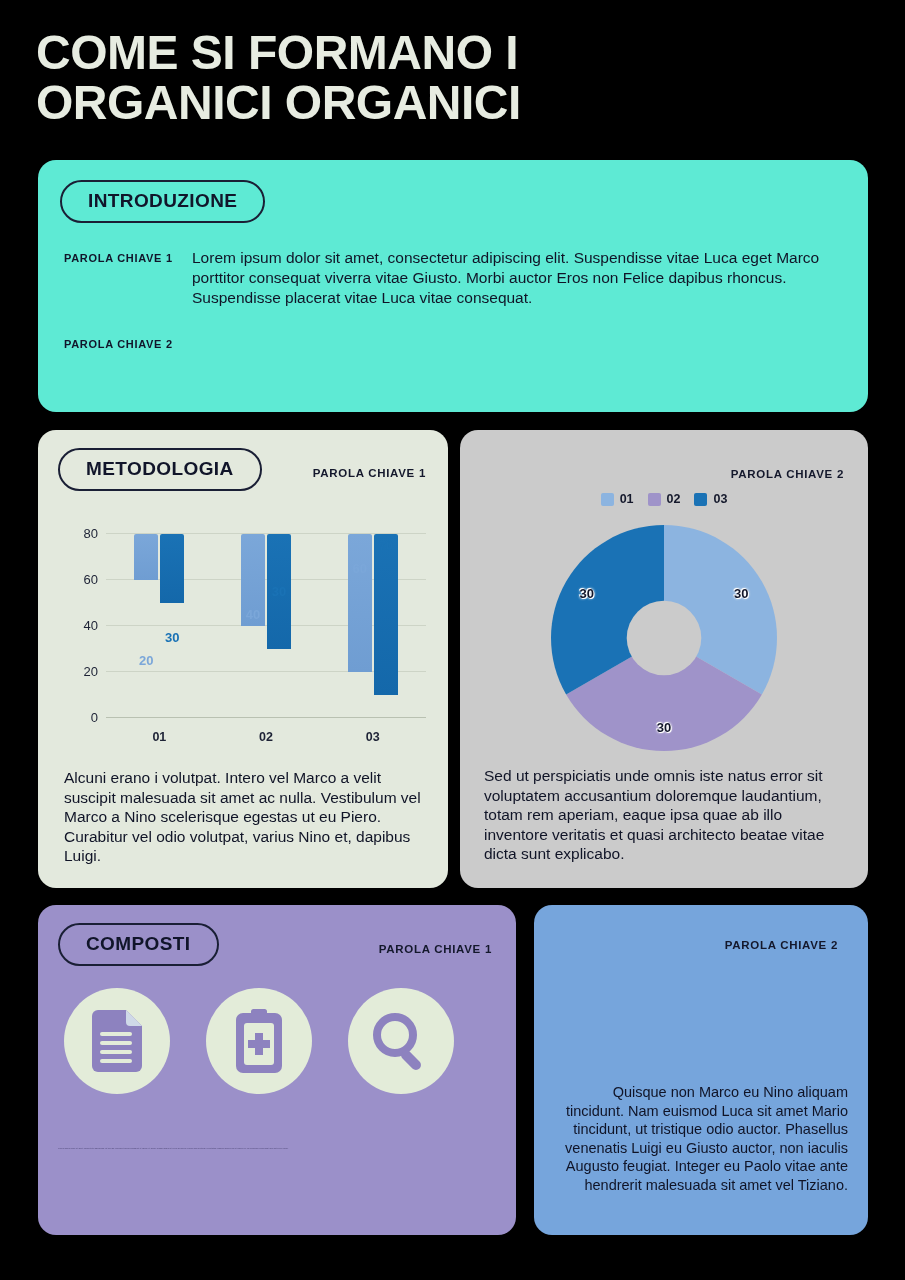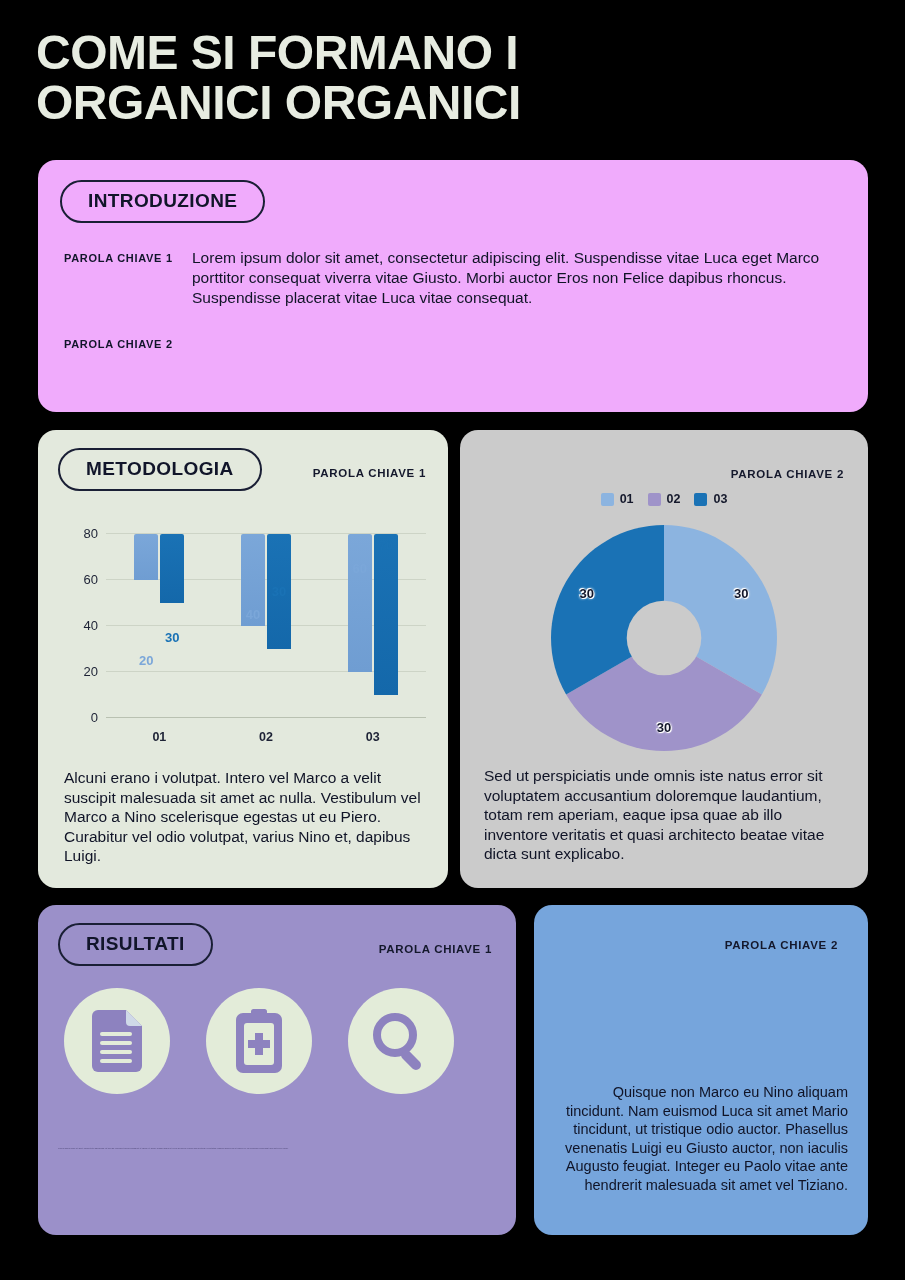--- a/index.html
+++ b/index.html
@@ -66,21 +66,21 @@
     color: #14182c;
     font-size: 11.5px;
     font-weight: 700;
     letter-spacing: 0.7px;
   }
 
   
   #intro-card {
     left: 38px; top: 160px;
     width: 830px; height: 252px;
-    background: #f0abfc;
+    background: #5eead4;
   }
   #intro-card .pill-wrap { position: absolute; left: 22px; top: 20px; }
   .intro-rows { position: absolute; left: 26px; top: 88px; width: 790px; }
   .intro-row { display: flex; margin-bottom: 26px; }
   .intro-key {
     width: 128px;
     flex: 0 0 128px;
     color: #11152a;
     font-size: 11px;
     font-weight: 700;
@@ -403,21 +403,21 @@
         <div class="donut-hole-label" style="left: 190.202px; top: 68.4275px;">30</div>
         <div class="donut-hole-label" style="left: 113px; top: 202.145px;">30</div>
         <div class="donut-hole-label" style="left: 35.7982px; top: 68.4275px;">30</div>
       </div>
     <div class="card-paragraph">Sed ut perspiciatis unde omnis iste natus error sit voluptatem accusantium doloremque laudantium, totam rem aperiam, eaque ipsa quae ab illo inventore veritatis et quasi architecto beatae vitae dicta sunt explicabo.</div>
   </div>
 
   <div class="card" id="risultati-card">
     <div class="pill-wrap">
       <div class="pill">
-        <span class="pill-label">RISULTATI</span>
+        <span class="pill-label">COMPOSTI</span>
       </div>
     </div>
     <div class="keyword-tag">PAROLA CHIAVE 1</div>
 
     <div class="icon-row">
       <div class="icon-circle">
         <svg width="58" height="62" viewBox="0 0 58 62" aria-hidden="true">
           <path d="M4 6a6 6 0 0 1 6-6h28l16 16v40a6 6 0 0 1-6 6H10a6 6 0 0 1-6-6z" fill="#8d82bf"></path>
           <path d="M38 0l16 16H42a4 4 0 0 1-4-4z" fill="#cfd9e8"></path>
           <rect x="12" y="22" width="32" height="4" rx="2" fill="#e3ecd9"></rect>

